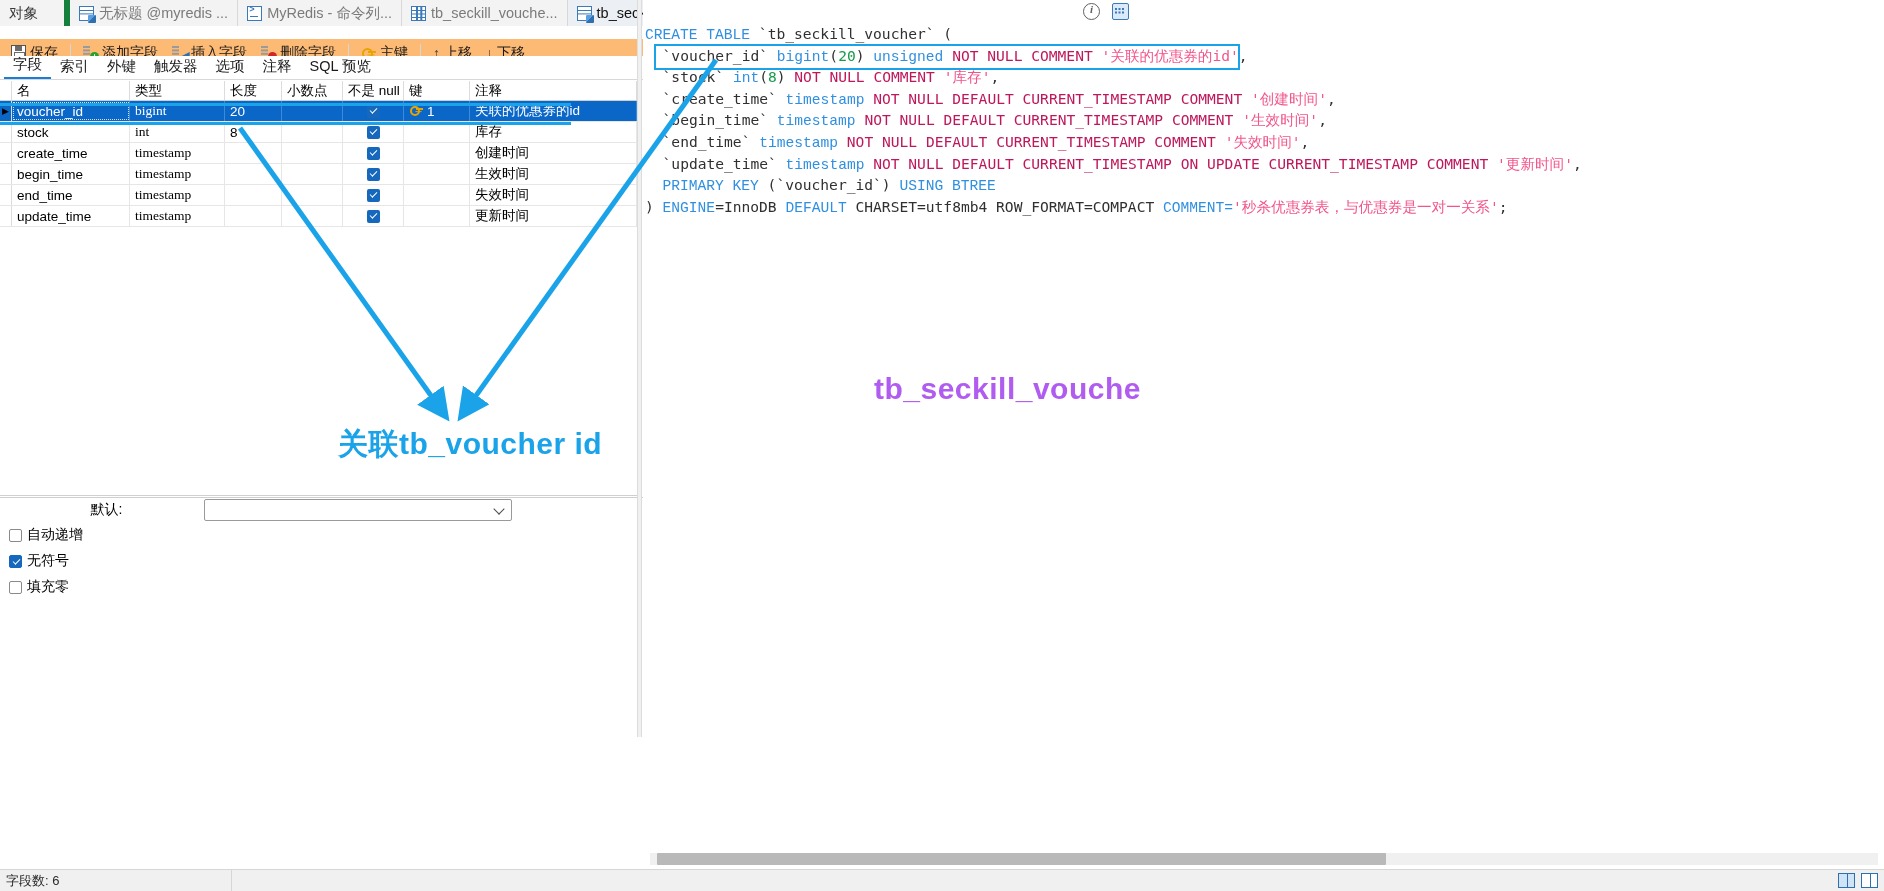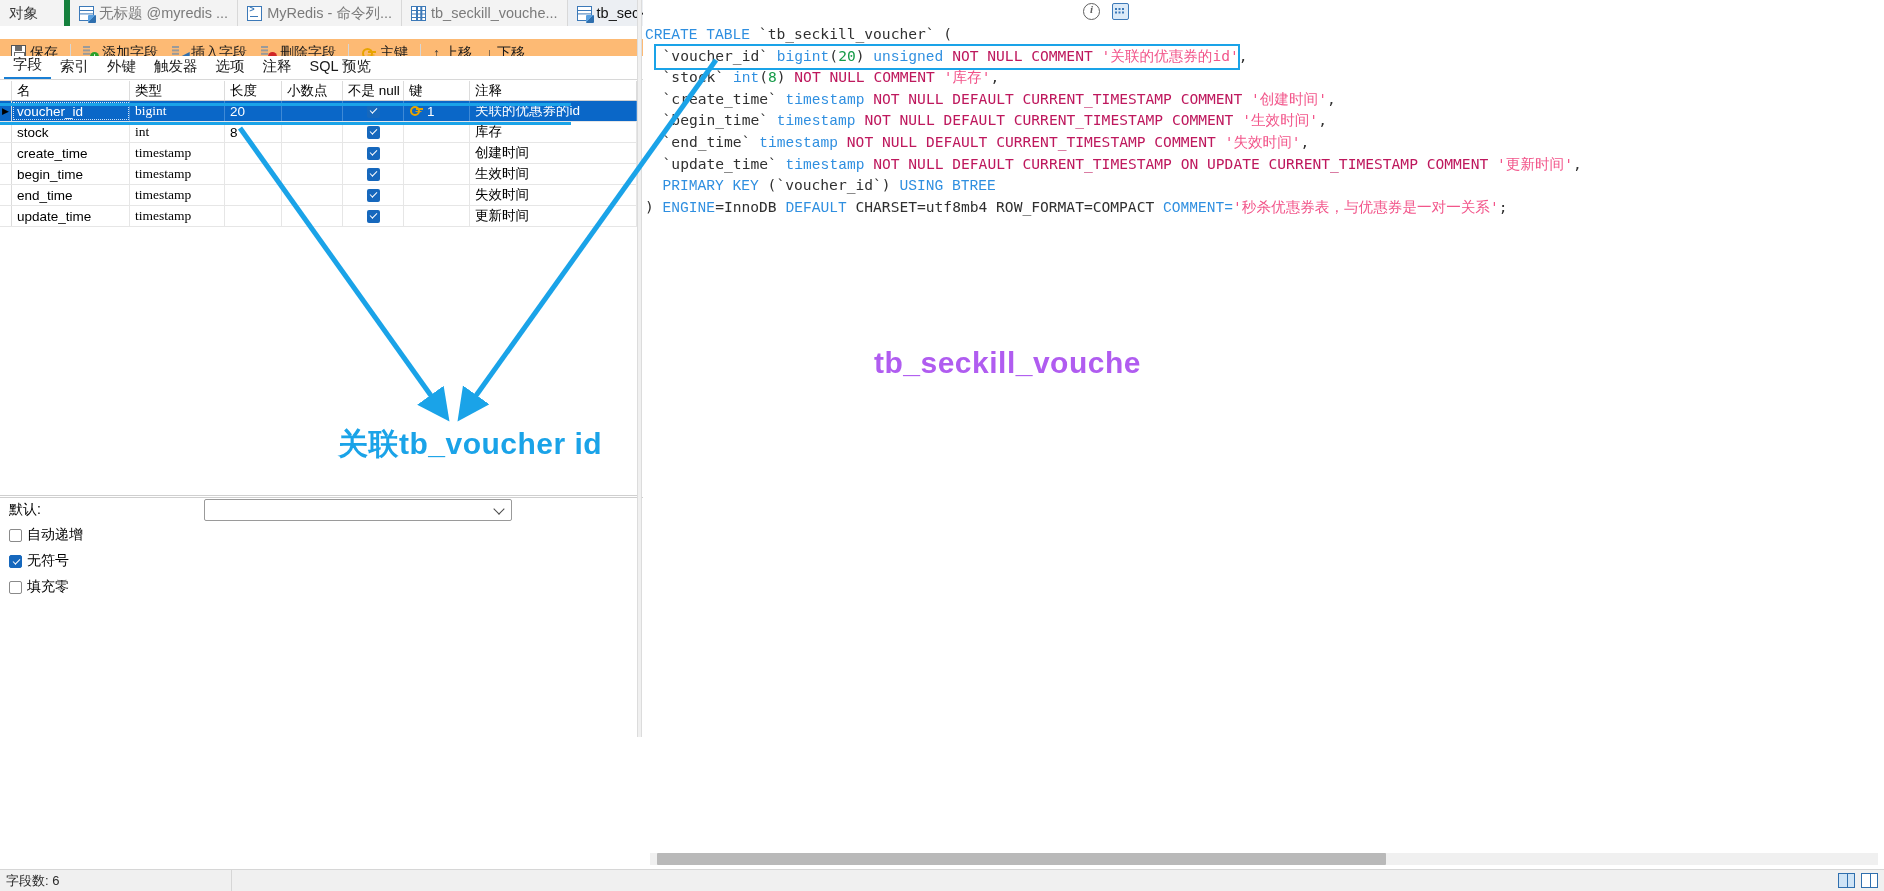--- a/index.html
+++ b/index.html
@@ -117,21 +117,21 @@
   
   .rowhl { position:absolute; left:0; top:103px; width:571px; height:22px;
            border-top:3px solid #1aa3e8; border-bottom:3px solid #1aa3e8; pointer-events:none; }
 
   
   .gscroll { position:absolute; right:8px; top:81px; width:13px; height:415px; background:#f0f0f0; }
   .gthumb  { position:absolute; right:8px; top:83px; width:13px; height:222px; background:#cdcdcd; border-radius:1px;}
 
   
   .props { position:absolute; left:0; top:497px; width:736px; height:235px; background:#fff;
-           border-top:1px solid #cfcfcf; }
+           border-top:1px solid #cfcfcf;text-align:center; }
   .prow  { display:flex; align-items:center; height:24px; padding-left:9px; }
   .plabel{ width:195px; flex:0 0 195px; font-size:14px; }
   .pselect{ width:308px; height:22px; border:1px solid #9a9a9a; background:#fff; border-radius:2px;
             position:relative; }
   .pselect .chev{ position:absolute; right:8px; top:5px; width:8px; height:8px;
             border-right:1.4px solid #4a4a4a; border-bottom:1.4px solid #4a4a4a; transform:rotate(45deg);}
   .cbrow { display:flex; align-items:center; gap:5px; height:26px; padding-left:9px; font-size:14px;}
   .cbox  { width:13px; height:13px; border:1px solid #8a8a8a; border-radius:2px; background:#fff; position:relative;}
   .cbox.on { background:#1668bd; border-color:#1668bd; }
   .cbox.on:after{ content:""; position:absolute; left:2.5px; top:3.2px; width:5.5px; height:2.8px;
@@ -416,18 +416,18 @@
     <svg width="1884" height="891" style="position:absolute;left:0;top:0">
       <defs>
         <marker id="ah" markerWidth="7" markerHeight="7" refX="2.2" refY="3.2" orient="auto">
           <path d="M0,0 L6.5,3.2 L0,6.5 z" fill="#1aa3e8"></path>
         </marker>
       </defs>
       <line x1="240" y1="128" x2="437" y2="404" stroke="#1aa3e8" stroke-width="5" marker-end="url(#ah)"></line>
       <line x1="716" y1="60" x2="470" y2="404" stroke="#1aa3e8" stroke-width="5" marker-end="url(#ah)"></line>
     </svg>
     <div class="anno-label lbl-blue" style="left:338px; top:424px;">关联tb_voucher id</div>
-    <div class="anno-label lbl-purple" style="left:874px; top:346px;">tb_seckill_vouche</div>
+    <div class="anno-label lbl-purple" style="left:874px; top:372px;">tb_seckill_vouche</div>
   </div>
 
   <div class="hl-box" style="position:absolute; left:657px; top:47px; width:580px; height:20px; pointer-events:none;"></div>
 
 </div>
 
 </body></html>

